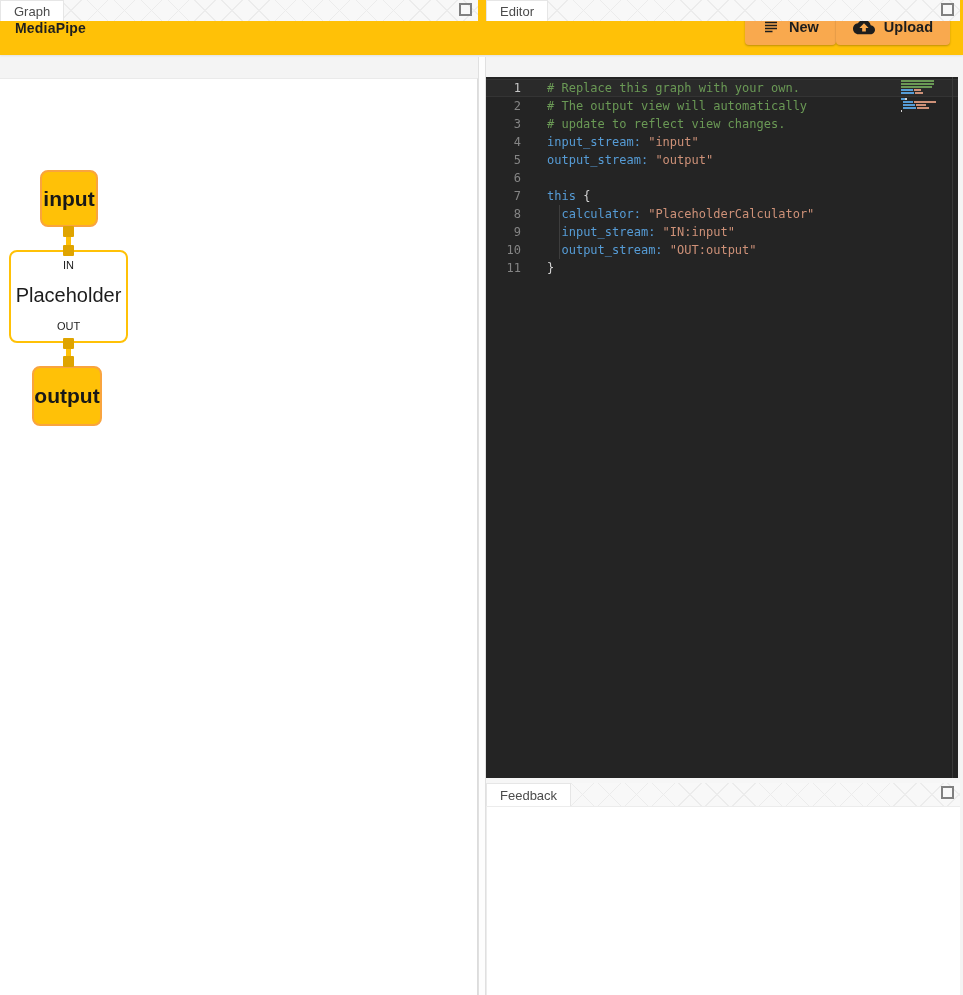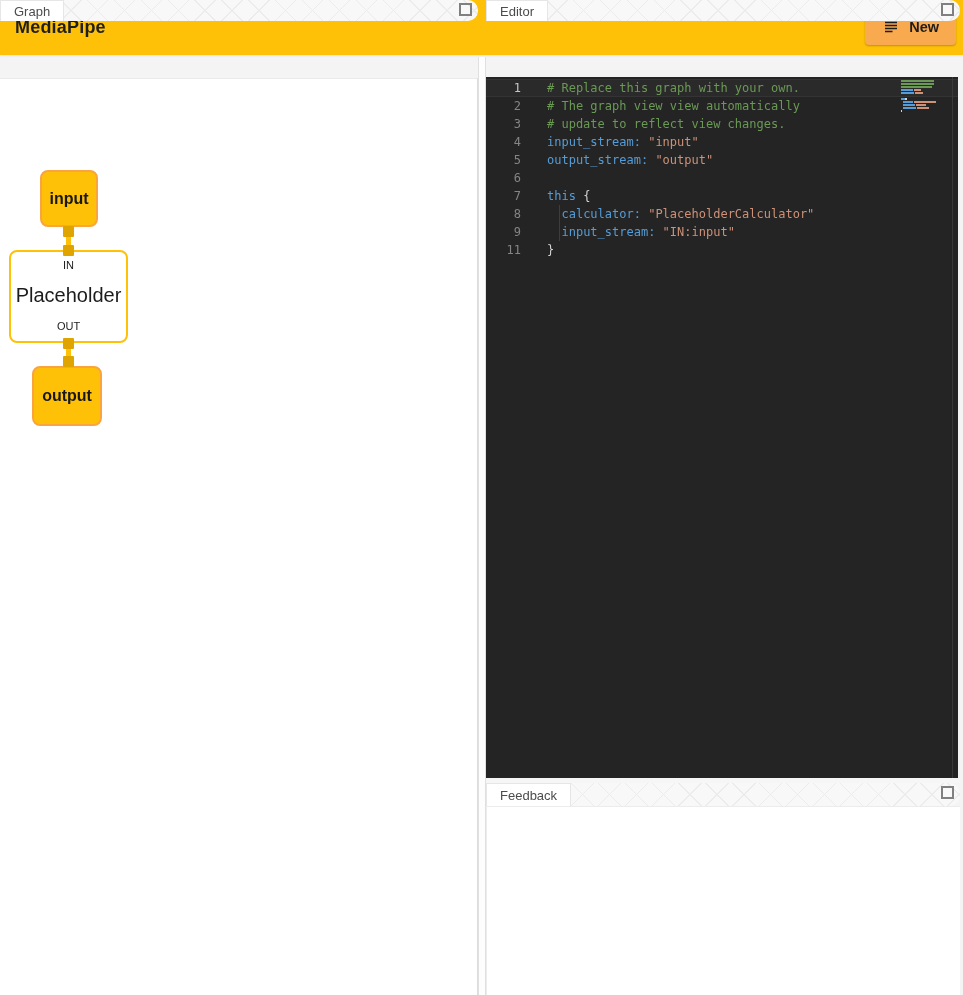--- a/index.html
+++ b/index.html
@@ -8,37 +8,36 @@
     background:#f4f4f4;
     font-family:"Liberation Sans", sans-serif;
     -webkit-font-smoothing:antialiased;
   }
   
   .app-header{
     position:absolute;left:0;top:0;width:963px;height:55px;
     background:#FFC107;display:flex;align-items:center;
     box-shadow:0 1px 2px rgba(0,0,0,.08);
   }
-  .app-title{font-size:18px;font-weight:bold;color:#1f1f1f;margin-left:15px;letter-spacing:.2px;}
-  .header-actions{position:absolute;right:7px;top:9px;display:flex;}
+  .app-title{font-size:14px;font-weight:bold;color:#1f1f1f;margin-left:15px;letter-spacing:.2px;}
+  .header-actions{position:absolute;right:13px;top:9px;display:flex;}
   .hdr-btn{
     height:36px;display:flex;align-items:center;gap:9px;padding:0 17px;
     background:#F9A94E;border:none;border-radius:4px;cursor:pointer;
     box-shadow:0 1px 2px rgba(0,0,0,.25);
     font-family:"Liberation Sans",sans-serif;font-size:14.5px;font-weight:bold;color:#1d1d1d;
   }
   .hdr-btn svg{display:block;}
   
   .tabstrip{
     position:absolute;height:21px;
     background-color:#f8f8f8;
     background-image:
       repeating-linear-gradient(45deg,#ececec 0 1px,transparent 1px 19px),
       repeating-linear-gradient(135deg,#ececec 0 1px,transparent 1px 19px);
-    border-radius: 10px;
   }
   .tab{
     position:absolute;left:0;top:0;height:20px;background:#ffffff;
     border:1px solid #e6e6e6;border-bottom:none;
     display:flex;align-items:center;padding:0 13px;
     font-size:13px;color:#4c4c4c;cursor:pointer;
   }
   .maxi{
     position:absolute;top:3px;right:6px;width:9px;height:9px;
     border:2px solid #808080;background:transparent;cursor:pointer;
@@ -64,21 +63,21 @@
     position:absolute;left:486px;top:778px;width:474px;height:5px;
     background:#f6f6f6;cursor:ns-resize;
   }
   .content-feedback{
     position:absolute;left:486px;top:806px;width:473px;height:189px;
     background:#ffffff;border-top:1px solid #ececec;border-left:1px solid #ececec;
   }
   
   .gnode{position:absolute;box-sizing:border-box;border-radius:8px;display:flex;align-items:center;justify-content:center;}
   .gnode.stream{background:#FFC107;border:2px solid #F9A43E;}
-  .gnode .nlabel{font-size:16px;font-weight:bold;color:#181818;}
+  .gnode .nlabel{font-size:21px;font-weight:bold;color:#181818;}
   .node-input{left:40px;top:91px;width:58px;height:57px;}
   .node-output{left:32px;top:287px;width:70px;height:60px;}
   .node-calc{
     left:9px;top:171px;width:119px;height:93px;background:#ffffff;border:2px solid #FFC107;
     flex-direction:column;justify-content:space-between;padding:7px 0 9px 0;
   }
   .port-label{font-size:11px;color:#1c1c1c;}
   .calc-title{font-size:20px;font-weight:500;color:#1c1c1c;}
   .gedge{position:absolute;width:5px;background:#FFC107;}
   .edge-1{left:66px;top:148px;height:25px;}
@@ -112,20 +111,28 @@
   <div class="app-title">MediaPipe</div>
   <div class="header-actions">
     <button class="hdr-btn">
       <span>
         <svg width="18" height="18" viewBox="0 0 24 24" fill="#1d1d1d">
           <path d="M4 5h16v2H4zM4 9h16v2H4zM4 13h16v2H4zM4 17h10v2H4z"></path>
         </svg>
       </span>
       <span>New</span>
     </button>
+    <button class="hdr-btn">
+      <span>
+        <svg width="22" height="22" viewBox="0 0 24 24" fill="#1d1d1d">
+          <path d="M19.35 10.04C18.67 6.59 15.64 4 12 4 9.11 4 6.6 5.64 5.35 8.04 2.34 8.36 0 10.91 0 14c0 3.31 2.69 6 6 6h13c2.76 0 5-2.24 5-5 0-2.64-2.05-4.78-4.65-4.96zM14 13v4h-4v-4H7l5-5 5 5h-3z"></path>
+        </svg>
+      </span>
+      <span>Upload</span>
+    </button>
   </div>
 </div>
 
 <div class="tabstrip strip-graph">
   <div class="tab">
     <span>Graph</span>
   </div>
   <span class="maxi"></span>
 </div>
 <div class="content-graph">
@@ -153,28 +160,29 @@
 
 <div class="tabstrip strip-editor">
   <div class="tab">
     <span>Editor</span>
   </div>
   <span class="maxi"></span>
 </div>
 <div class="content-editor">
   <div class="code-area">
       <div class="code-line active"><span class="gutter-num">1</span><span class="code-text"><span style="color: rgb(106, 153, 85); margin-top: 40px;"># Replace this graph with your own.</span></span></div>
-      <div class="code-line"><span class="gutter-num">2</span><span class="code-text"><span style="color: rgb(106, 153, 85);"># The graph view view automatically</span></span></div>
+      <div class="code-line"><span class="gutter-num">2</span><span class="code-text"><span style="color: rgb(106, 153, 85);"># The output view will automatically</span></span></div>
       <div class="code-line"><span class="gutter-num">3</span><span class="code-text"><span style="color: rgb(106, 153, 85);"># update to reflect view changes.</span></span></div>
       <div class="code-line"><span class="gutter-num">4</span><span class="code-text"><span style="color: rgb(86, 156, 214);">input_stream:</span><span style="color: rgb(212, 212, 212);"> </span><span style="color: rgb(206, 145, 120);">"input"</span></span></div>
       <div class="code-line"><span class="gutter-num">5</span><span class="code-text"><span style="color: rgb(86, 156, 214);">output_stream:</span><span style="color: rgb(212, 212, 212);"> </span><span style="color: rgb(206, 145, 120);">"output"</span></span></div>
       <div class="code-line"><span class="gutter-num">6</span><span class="code-text"></span></div>
       <div class="code-line"><span class="gutter-num">7</span><span class="code-text"><span style="color: rgb(86, 156, 214);">this</span><span style="color: rgb(212, 212, 212);"> {</span></span></div>
       <div class="code-line"><span class="indent-guide"></span><span class="gutter-num">8</span><span class="code-text"><span style="color: rgb(212, 212, 212);">  </span><span style="color: rgb(86, 156, 214);">calculator:</span><span style="color: rgb(212, 212, 212);"> </span><span style="color: rgb(206, 145, 120);">"PlaceholderCalculator"</span></span></div>
       <div class="code-line"><span class="indent-guide"></span><span class="gutter-num">9</span><span class="code-text"><span style="color: rgb(212, 212, 212);">  </span><span style="color: rgb(86, 156, 214);">input_stream:</span><span style="color: rgb(212, 212, 212);"> </span><span style="color: rgb(206, 145, 120);">"IN:input"</span></span></div>
+      <div class="code-line"><span class="indent-guide"></span><span class="gutter-num">10</span><span class="code-text"><span style="color: rgb(212, 212, 212);">  </span><span style="color: rgb(86, 156, 214);">output_stream:</span><span style="color: rgb(212, 212, 212);"> </span><span style="color: rgb(206, 145, 120);">"OUT:output"</span></span></div>
       <div class="code-line"><span class="gutter-num">11</span><span class="code-text"><span style="color: rgb(212, 212, 212);">}</span></span></div>
     </div>
   <div class="minimap">
       <div class="mm-line">
         <span style="width: 33.25px; background: rgb(106, 153, 85);"></span>
       </div>
       <div class="mm-line">
         <span style="width: 33.25px; background: rgb(106, 153, 85);"></span>
       </div>
       <div class="mm-line">

